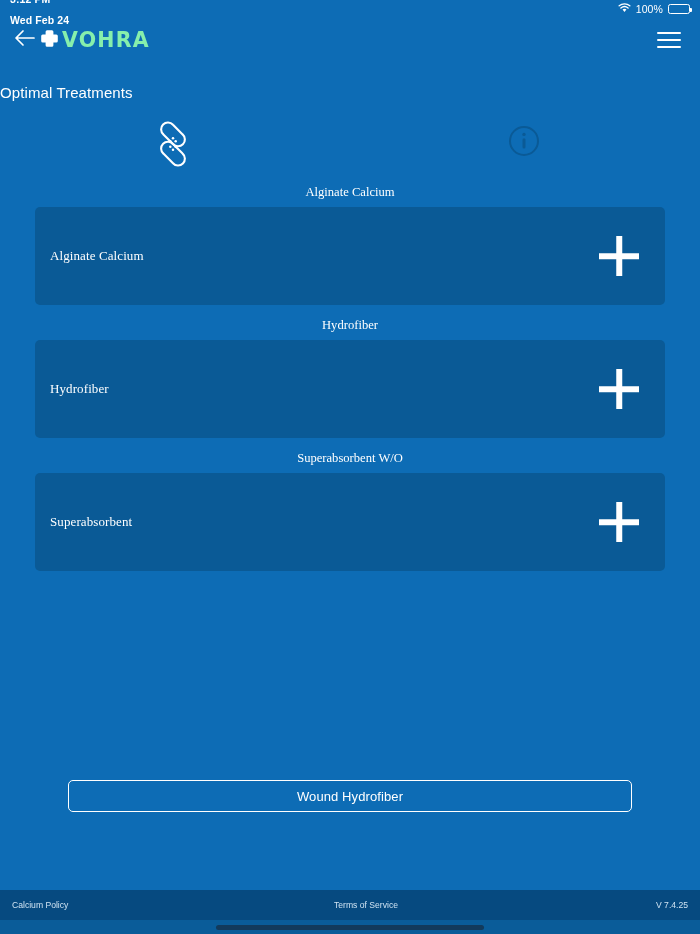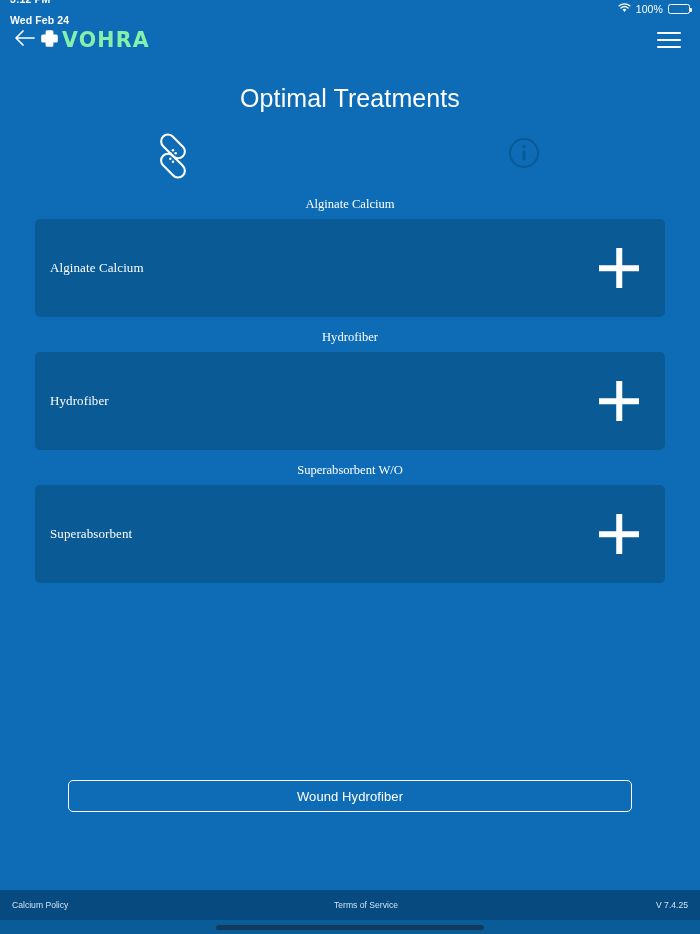--- a/index.html
+++ b/index.html
@@ -61,22 +61,22 @@
   .menu-btn {
     margin-left:auto;
     width:34px; height:34px;
     display:flex; flex-direction:column; justify-content:center;
     align-items:center; gap:4.5px; cursor:pointer;
   }
   .menu-btn span { display:block; width:24px; height:2.6px; background:#ffffff; border-radius:1px; }
 
   
   .page-title {
-    text-align:center; color:#ffffff;
-    font-size:25px; font-weight:400;
+    color:#ffffff;
+    font-size:15px; font-weight:400;
     letter-spacing:.1px;
     margin-top:22px;
   }
 
   
   .icon-row {
     position:relative; height:66px;
     margin-top:14px;
   }
   .bandage-icon { position:absolute; left:150px; top:6px; cursor:pointer; }

